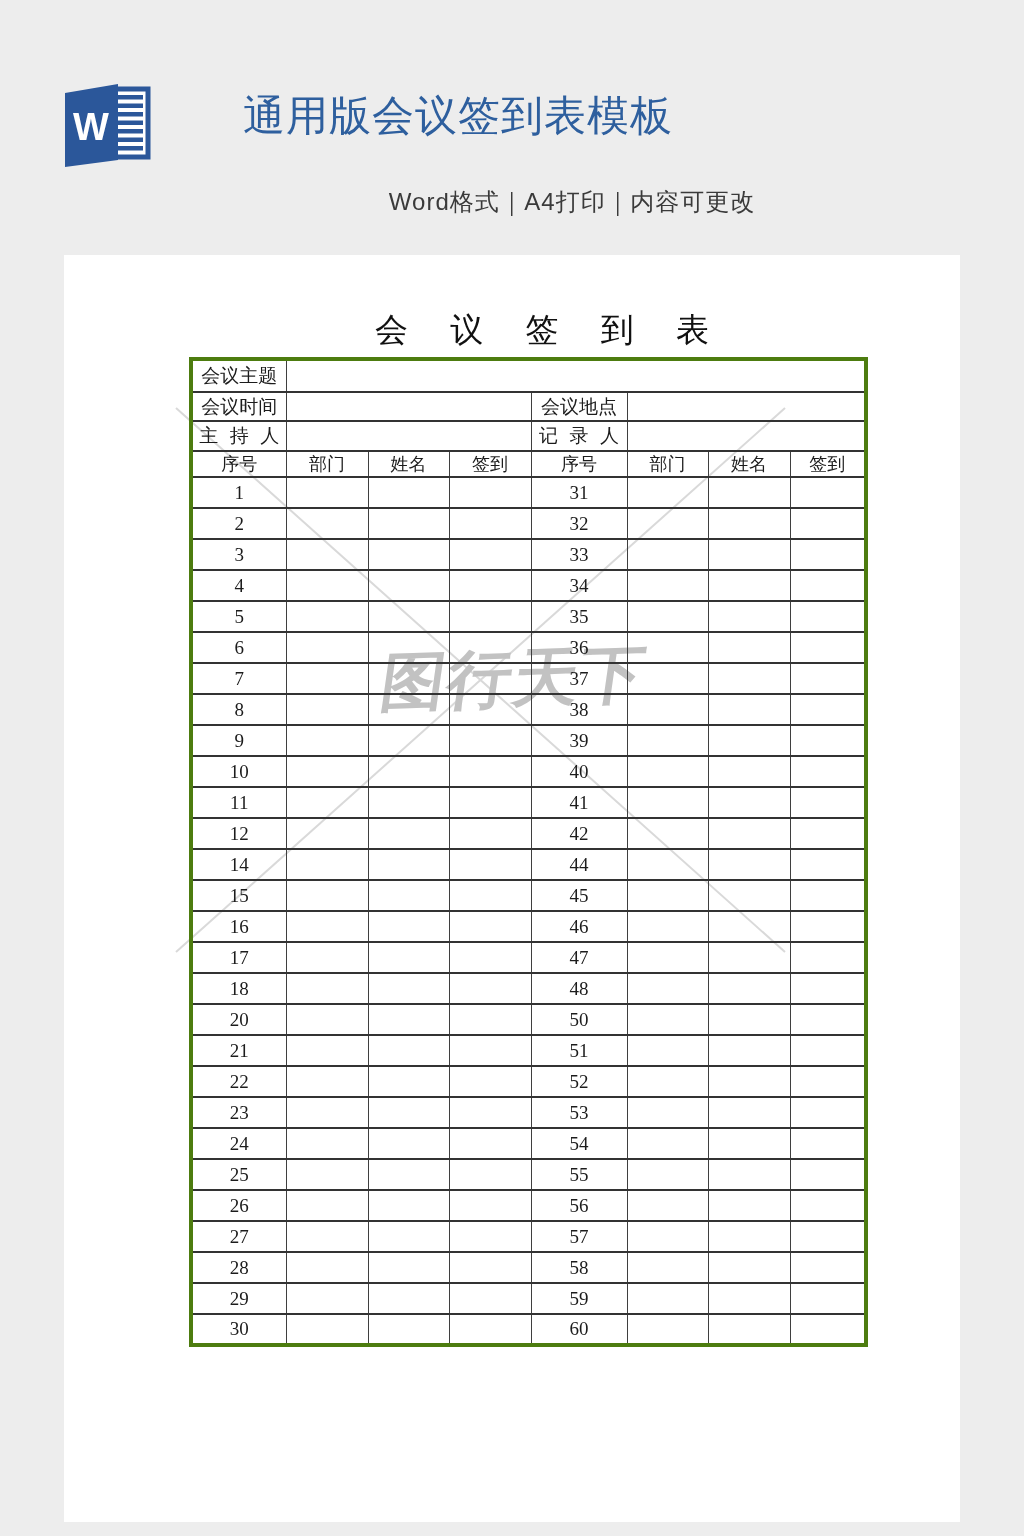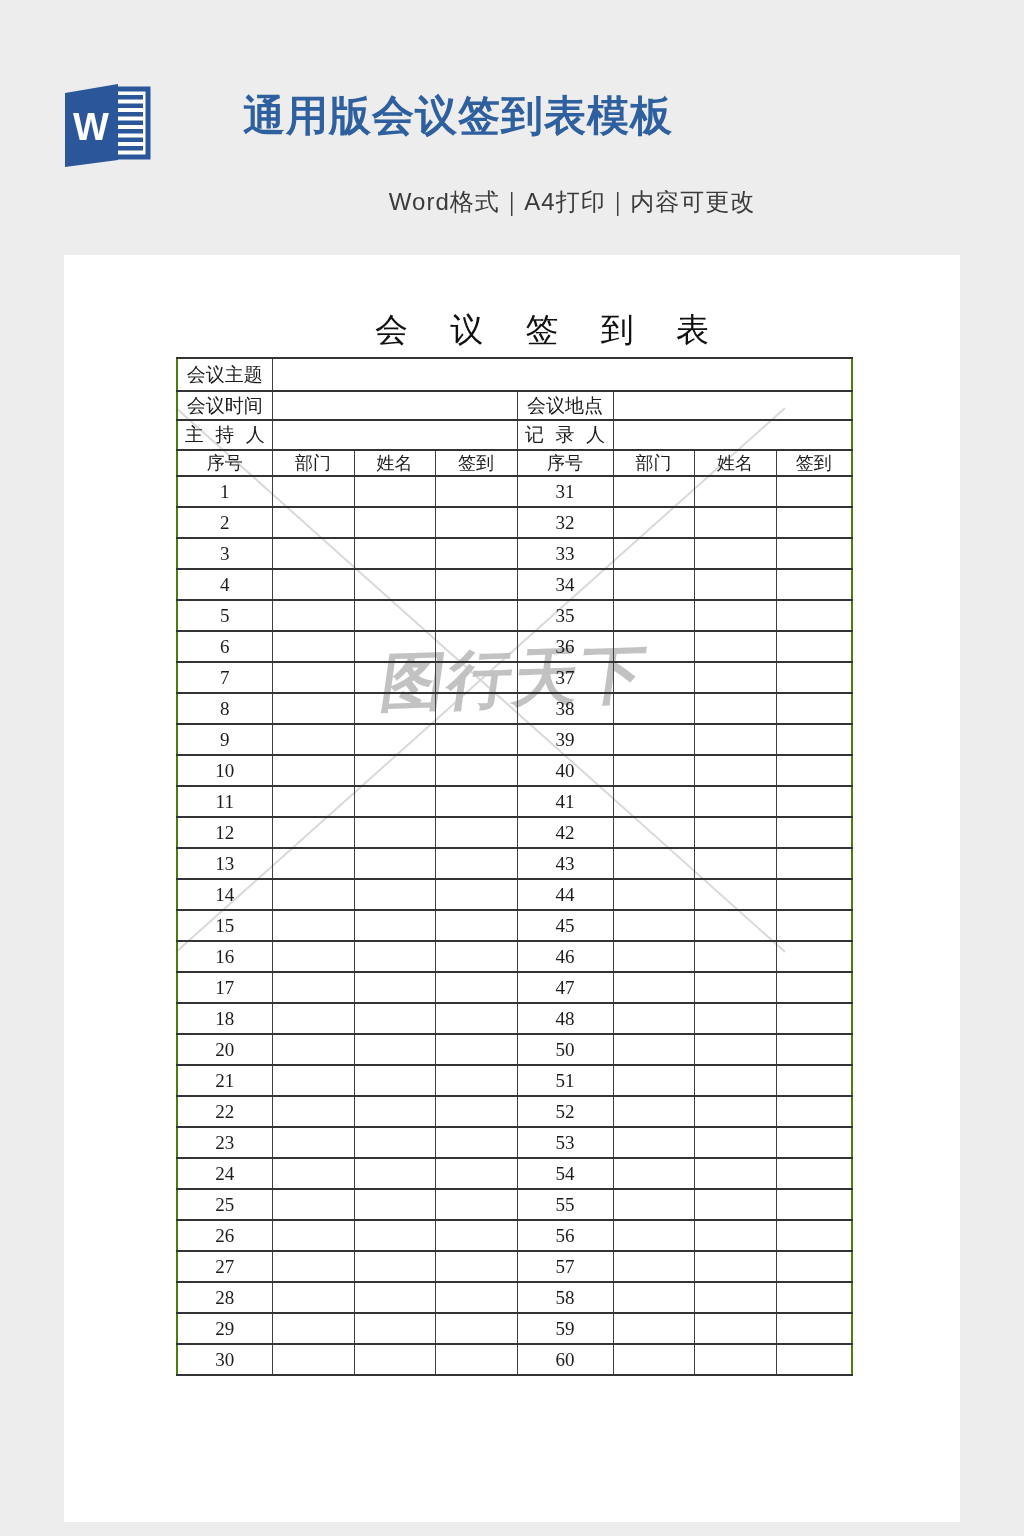--- a/index.html
+++ b/index.html
@@ -11,21 +11,21 @@
     overflow:hidden;
   }
 
   
   .app-header { position:absolute; left:0; top:0; width:1024px; height:255px; }
   .word-icon { position:absolute; left:64px; top:83px; width:88px; height:88px; }
   .app-title {
     position:absolute; top:93px; left:0; width:816px;
     padding-left:100px; box-sizing:border-box;
     text-align:center;
-    font-size:42px; font-weight:bold; line-height:1.1;
+    font-size:42px; font-weight:normal; line-height:1.1;
     color:#2e5f9e; letter-spacing:1px;
   }
   .app-subtitle {
     position:absolute; top:156px; left:0; width:1024px;
     padding-left:120px; box-sizing:border-box;
     text-align:center;
     font-size:24px; color:#3a3a3a; letter-spacing:1px; line-height:1.2;margin-top:32px;
   }
 
   
@@ -49,26 +49,26 @@
   .watermark-text {
     position:absolute; left:318px; top:380px; width:280px;
     font-family:"Liberation Serif","DejaVu Serif",serif;
     font-size:64px; font-weight:bold; color:#c2c2c2;
     letter-spacing:2px; white-space:nowrap;
     transform:skewX(-10deg) rotate(-2deg);
   }
 
   
   table.signin {
-    position:absolute; left:112px; top:102px;
+    position:absolute; left:125px; top:102px;
     width:675px;
     border-collapse:collapse; table-layout:fixed;
     font-family:"Liberation Serif","DejaVu Serif",serif;
     color:#1c1c1c;
-    border:2px solid #4d7c0f;
+    border:4px solid #4d7c0f;
   }
   table.signin td, table.signin th {
     border-left:1px solid #3f3f3f;
     border-right:1px solid #3f3f3f;
     border-top:2px solid #333;
     border-bottom:2px solid #333;
     padding:0;
     text-align:center; vertical-align:middle;
     font-weight:normal;
     background:transparent;
@@ -269,30 +269,20 @@
           <td class="num">12</td>
           <td></td>
           <td></td>
           <td></td>
           <td class="num">42</td>
           <td></td>
           <td></td>
           <td></td>
         </tr>
         <tr class="data">
-          <td class="num">13</td>
-          <td></td>
-          <td></td>
-          <td></td>
-          <td class="num">43</td>
-          <td></td>
-          <td></td>
-          <td></td>
-        </tr>
-        <tr class="data">
           <td class="num">14</td>
           <td></td>
           <td></td>
           <td></td>
           <td class="num">44</td>
           <td></td>
           <td></td>
           <td></td>
         </tr>
         <tr class="data">

